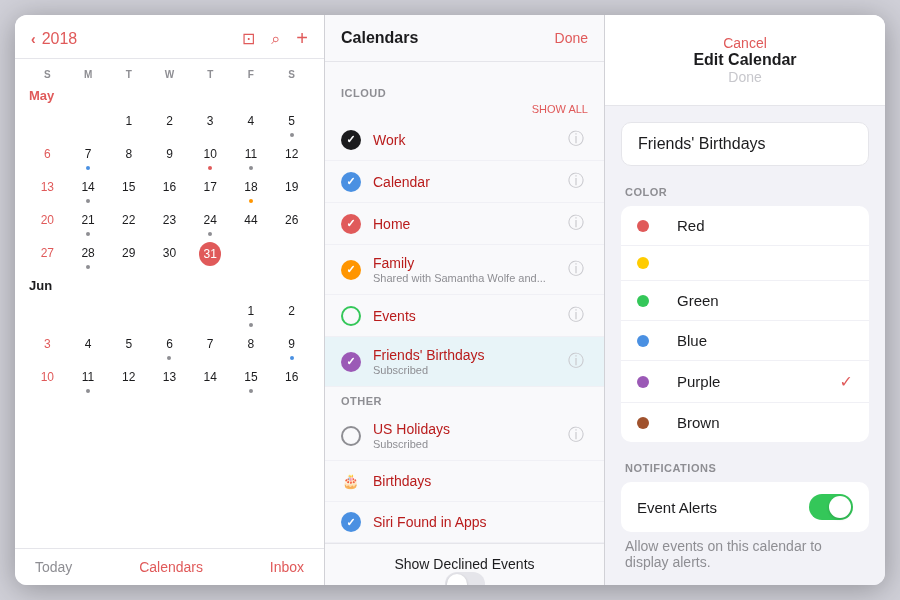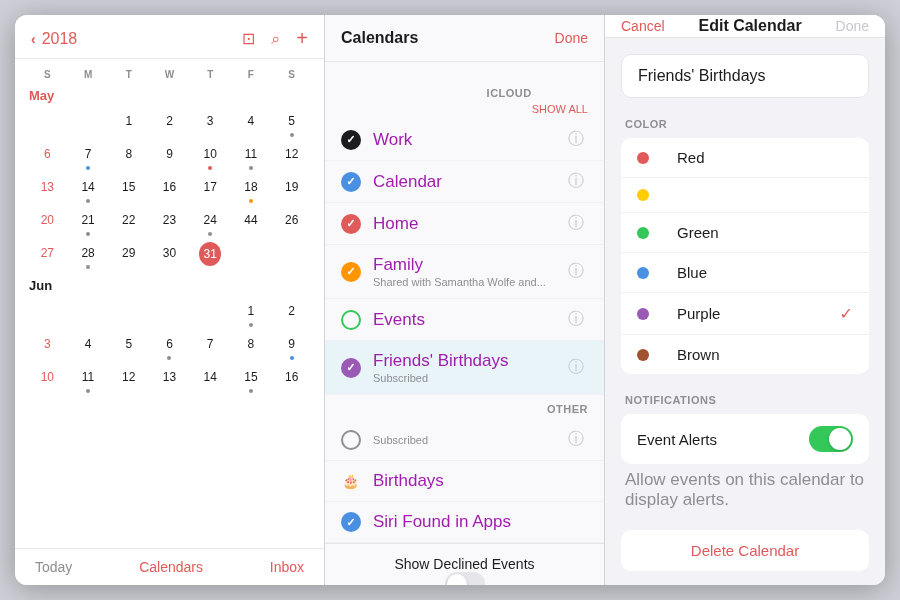--- a/index.html
+++ b/index.html
@@ -168,21 +168,21 @@
       color: #1c1c1e;
     }
     .panel-action {
       color: #e05a5a;
       font-size: 14px;
       font-weight: 500;
     }
 
     .section-header {
       display: flex;
-      justify-content: flex-end;
+      justify-content: space-between;
       align-items: center;
       padding: 8px 16px 4px;
     }
     .section-label {
       font-size: 11px;
       font-weight: 600;
       color: #8e8e93;
       text-transform: uppercase;
       letter-spacing: 0.5px;
     }
@@ -220,22 +220,22 @@
     .cal-circle.outline-green { border: 2px solid #34c759; background: transparent; }
     .cal-circle.outline-gray { border: 2px solid #8e8e93; background: transparent; }
     .checkmark {
       color: white;
       font-size: 11px;
       font-weight: bold;
     }
 
     .cal-item-info { flex: 1; }
     .cal-item-name {
-      font-size: 17px;
-      color: #a21caf;
+      font-size: 14px;
+      color: #b91c1c;
     }
     .cal-item-sub {
       font-size: 11px;
       color: #8e8e93;
       margin-top: 1px;
     }
     .cal-info-btn {
       color: #c7c7cc;
       font-size: 16px;
       width: 24px;
@@ -290,23 +290,24 @@
     .edit-panel {
       flex: 1;
       background: #f2f2f7;
       display: flex;
       flex-direction: column;
     }
     .edit-header {
       display: flex;
       justify-content: space-between;
       align-items: center;
-      padding: 2px 16px;
+      padding: 20px 16px;
       background: #ffffff;
       border-bottom: 1px solid #e5e5ea;
+      flex-direction: column;
     }
     .edit-cancel {
       color: #e05a5a;
       font-size: 14px;
     }
     .edit-title {
       font-size: 16px;
       font-weight: 600;
       color: #1c1c1e;
     }
@@ -393,21 +394,21 @@
       position: absolute;
       width: 22px;
       height: 22px;
       background: white;
       border-radius: 50%;
       top: 2px;
       right: 2px;
       box-shadow: 0 1px 3px rgba(0,0,0,0.2);
     }
     .notif-hint {
-      font-size: 17px;
+      font-size: 14px;
       color: #8e8e93;
       margin-top: 6px;
       padding: 0 4px;
     }
 
     .delete-btn {
       color: #e05a5a;
       font-size: 15px;
       text-align: center;
       padding: 12px;
@@ -724,20 +725,21 @@
       <span class="cal-info-btn">ⓘ</span>
     </div>
 
     <div class="section-header">
       <span class="section-label">OTHER</span>
     </div>
 
     <div class="cal-list-item">
       <div class="cal-circle outline-gray"></div>
       <div class="cal-item-info">
+        <div class="cal-item-name">US Holidays</div>
         <div class="cal-item-sub">Subscribed</div>
       </div>
       <span class="cal-info-btn">ⓘ</span>
     </div>
 
     <div class="cal-list-item">
       <div class="cal-circle" style="font-size:14px;">🎂</div>
       <div class="cal-item-info">
         <div class="cal-item-name">Birthdays</div>
       </div>

